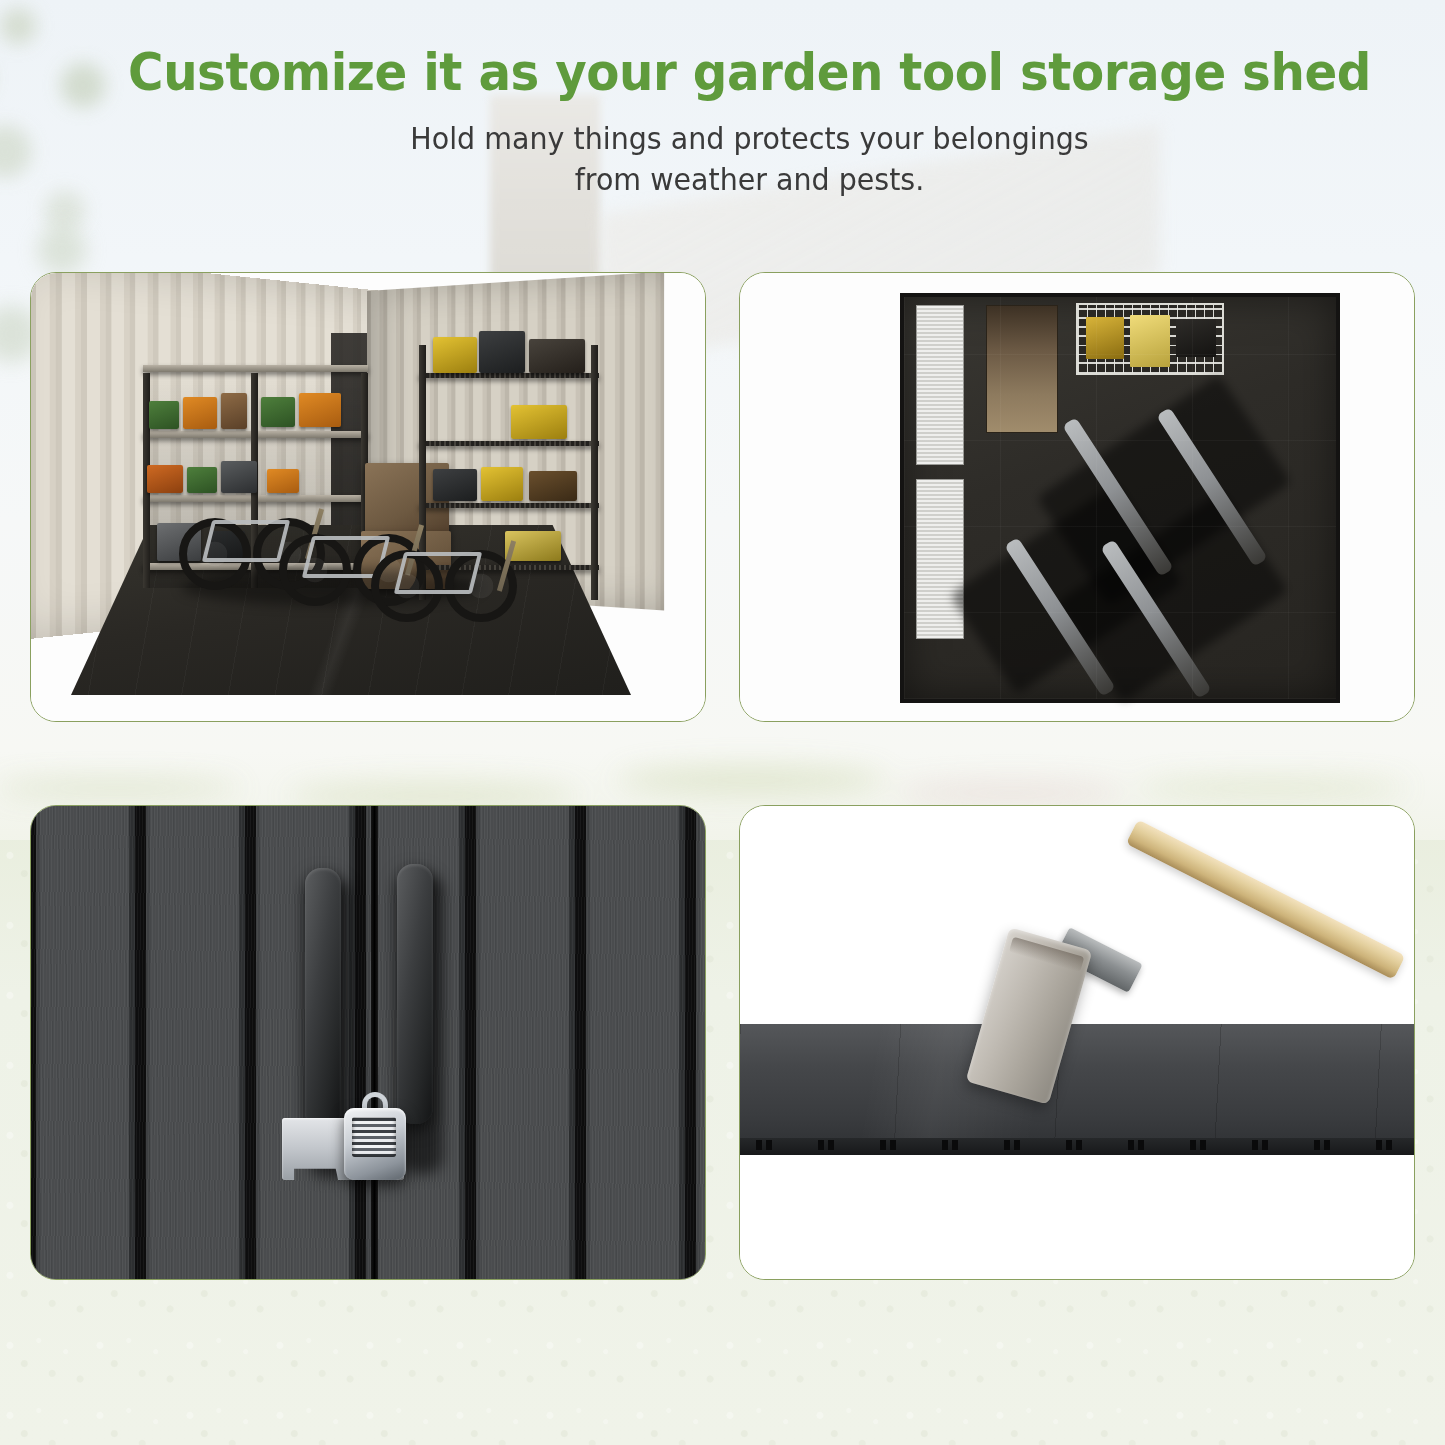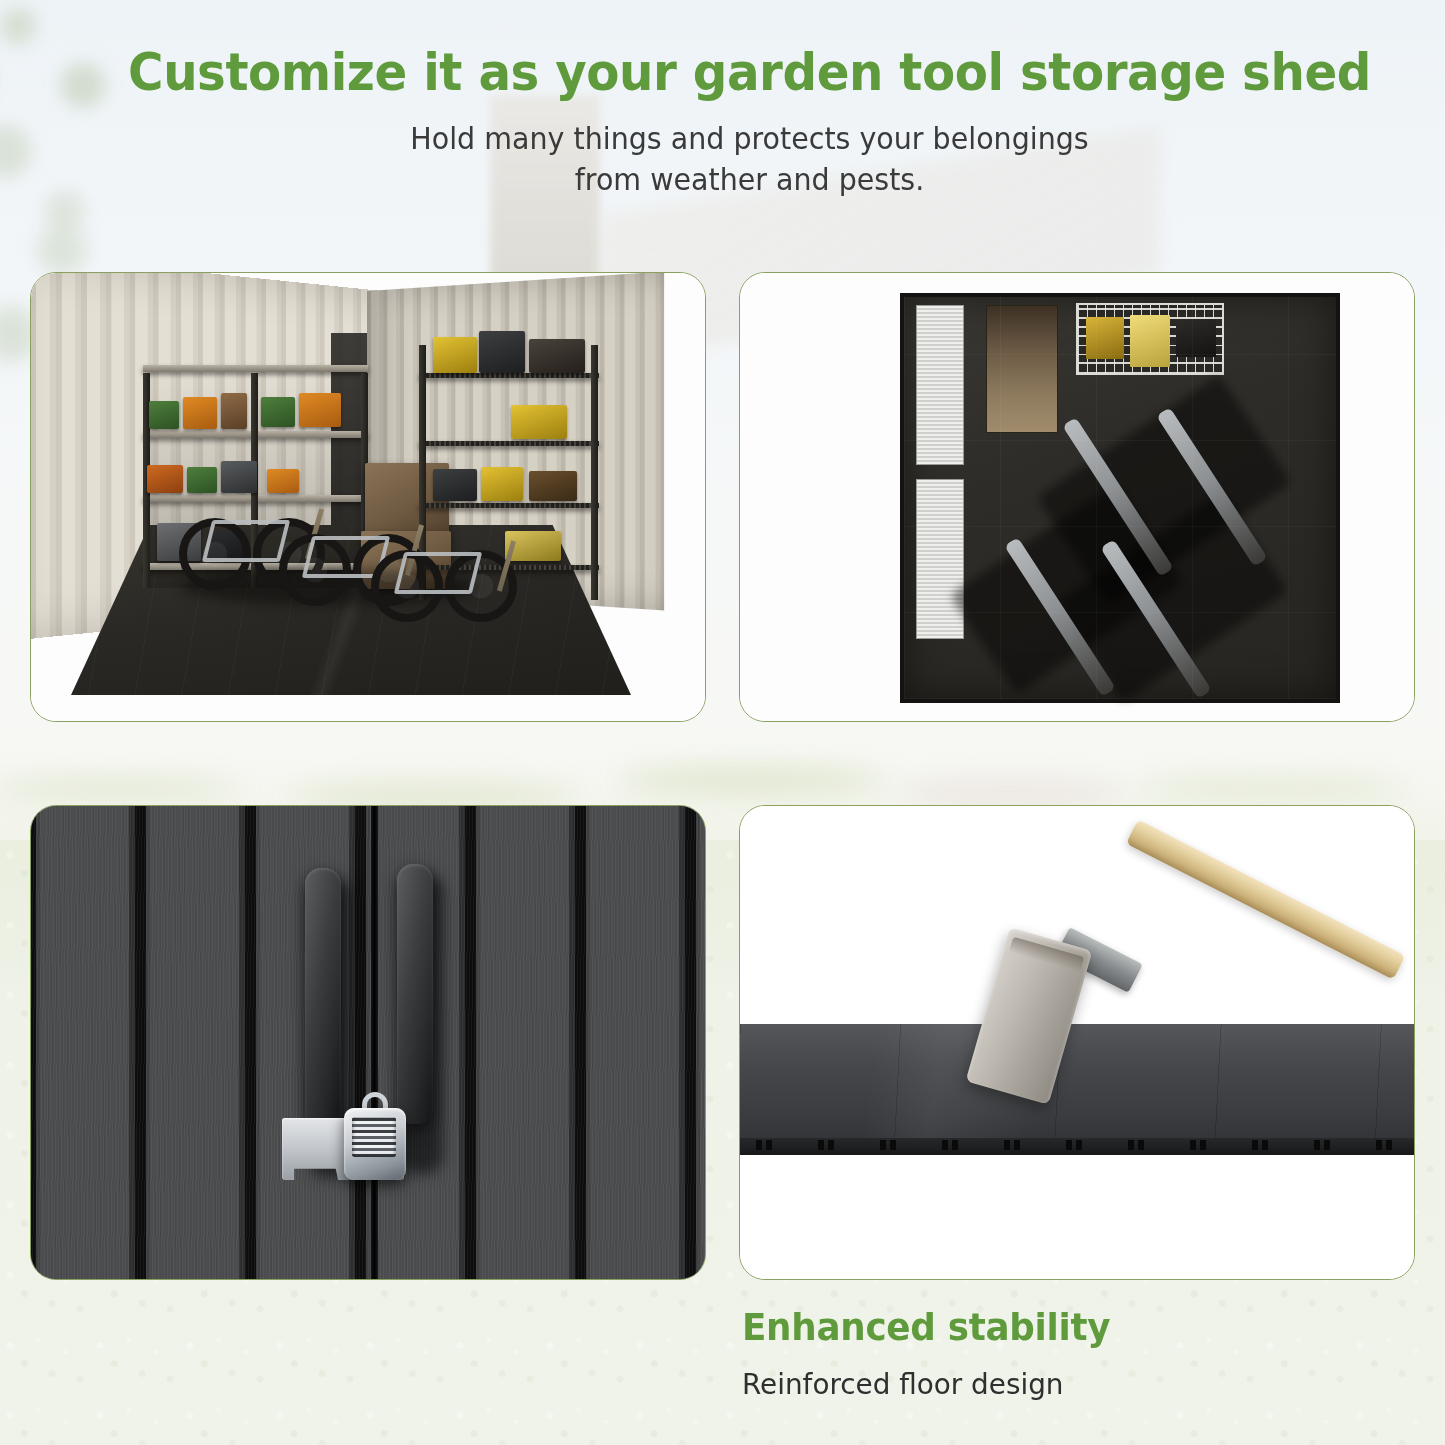--- a/index.html
+++ b/index.html
@@ -556,18 +556,14 @@
   <div class="panel" id="panel-floor">
     <div class="panel-img scene-floor">
       <div class="floor-panel-strip"></div>
       <div class="floor-rib"></div>
       <div class="hammer-handle"></div>
       <div class="hammer-ferrule"></div>
       <div class="hammer-head"></div>
     </div>
   </div>
 
-  <div class="caption" id="caption-stability">
-    <div class="caption-title">Enhanced stability</div>
-    <div class="caption-sub">Reinforced floor design</div>
-  </div>
 
 </div>
 
 </body></html>

